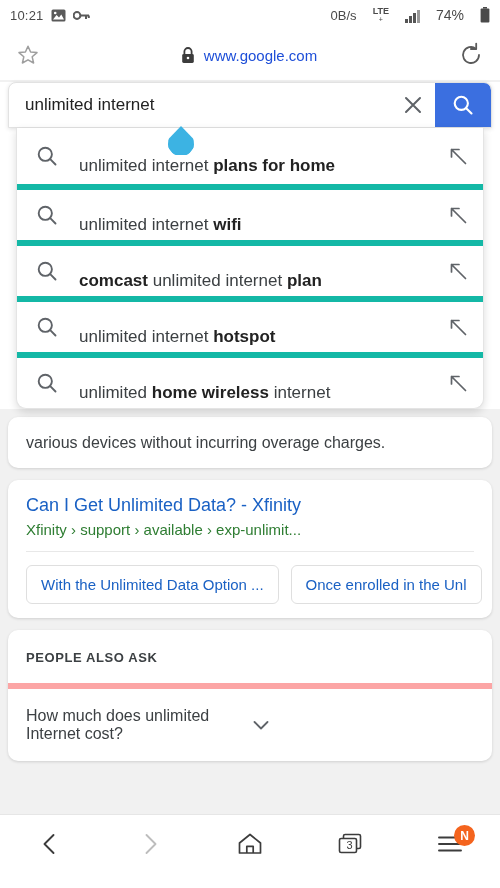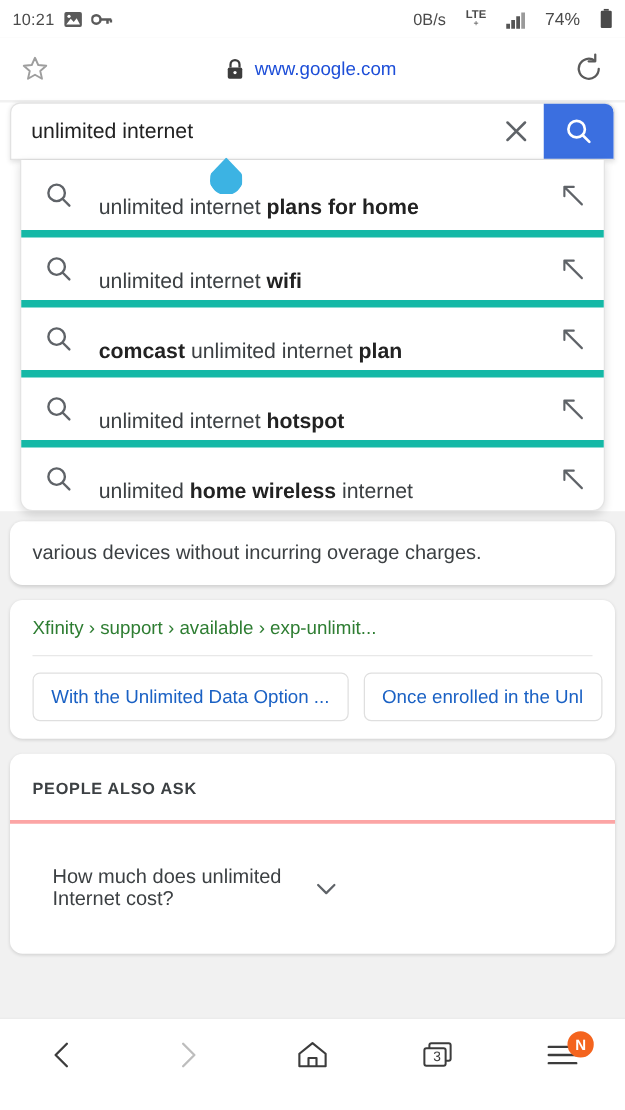--- a/index.html
+++ b/index.html
@@ -176,22 +176,22 @@
     background: #fff;
   }
   .paa-card { padding: 0; }
   .paa-head {
     font-size: 13px; font-weight: bold; color: #3c4043;
     letter-spacing: .6px;
     padding: 20px 18px 18px;
   }
   .paa-item {
     display: flex; align-items: center;
-    border-top: 3px solid #fca5a5;
-    padding: 34px;
+    border-top: 6px solid #fca5a5;
+    padding: 18px;
     font-size: 16px; color: #3c4043;
     cursor: pointer;
   }
   .paa-item span { flex: 1; }
 
   
   .bottomnav {
     position: absolute;
     left: 0; right: 0; bottom: 0;
     height: 58px;
@@ -298,20 +298,21 @@
   </div>
 
   <div class="results">
     <div style="height:337px"></div>
 
     <div class="card">
       <div class="tail-text">various devices without incurring overage charges.</div>
     </div>
 
     <div class="card">
+      <div class="res-title">Can I Get Unlimited Data? - Xfinity</div>
       <div class="res-crumb">Xfinity › support › available › exp-unlimit...</div>
       <div class="res-divider"></div>
       <div class="chips">
         <div class="chip">With the Unlimited Data Option ...</div>
         <div class="chip">Once enrolled in the Unl</div>
       </div>
     </div>
 
     <div class="card paa-card">
       <div class="paa-head">PEOPLE ALSO ASK</div>

